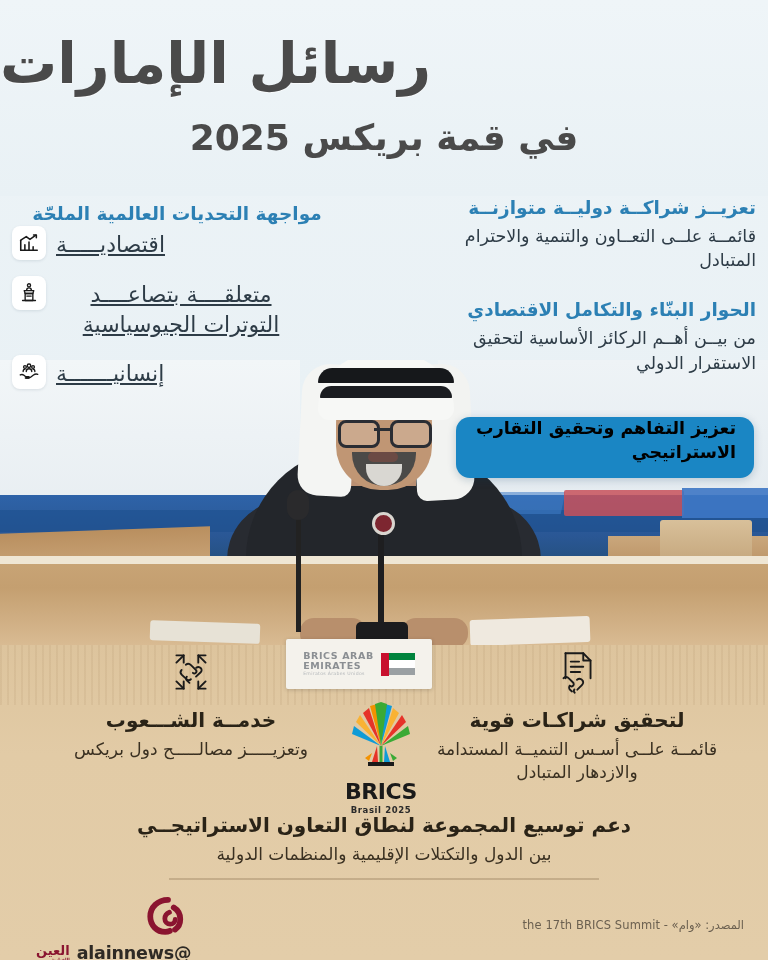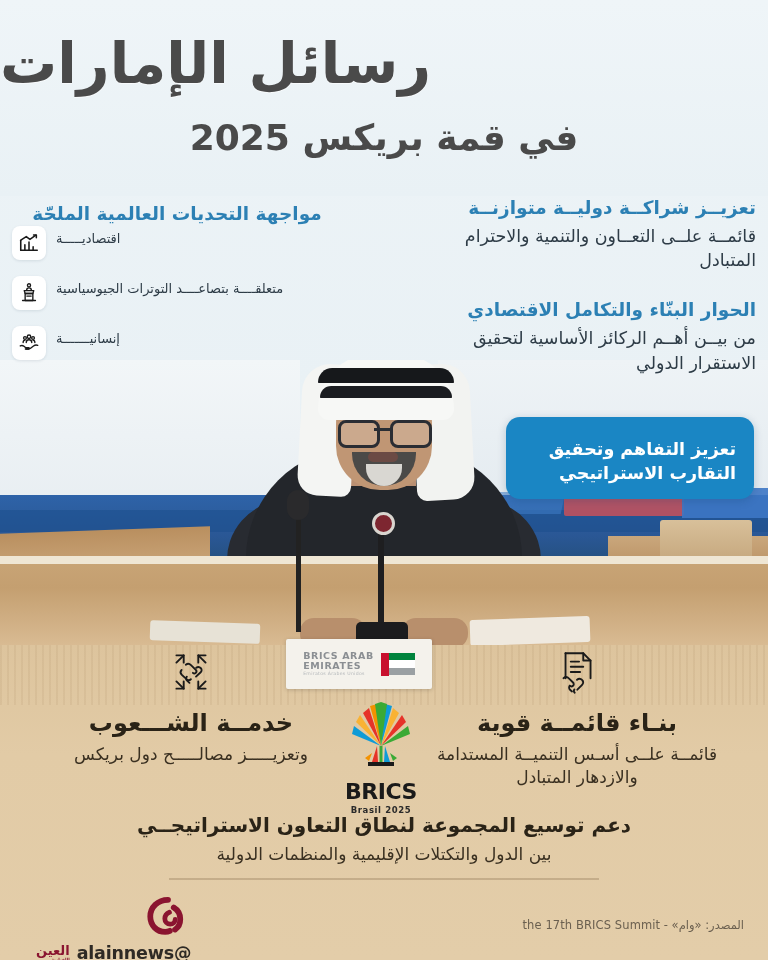--- a/index.html
+++ b/index.html
@@ -55,30 +55,30 @@
     display:flex;flex-direction:row-reverse;align-items:flex-start;
     justify-content:flex-start;gap:10px;margin:0 0 16px 0;padding-right:18px;
   }
   .icon-chip{
     flex:0 0 auto;width:34px;height:34px;border-radius:8px;background:#ffffff;
     box-shadow:0 1px 3px rgba(30,60,80,.12);
     display:flex;align-items:center;justify-content:center;
   }
   .icon-chip svg{display:block;}
   .icon-label{
-    font-size:13px;color:#2e3c47;line-height:1.35;text-align:left;
-    padding-top:4px;max-width:250px;
+    font-size:22px;color:#2e3c47;line-height:1.35;text-align:center;
+    padding-top:4px;max-width:250px;text-decoration:underline;
   }
 
   
   .badge{
-    position:absolute;right:14px;top:417px;width:248px;
+    position:absolute;right:14px;top:417px;width:298px;
     background:#1a86c4;border-radius:14px;
-    padding:21px 18px 14px 18px;box-sizing:border-box;
-    color:#ffffff;font-size:17.5px;font-weight:bold;line-height:1.35;
+    padding:0 18px 14px 18px;box-sizing:border-box;
+    color:#000000;font-size:17.5px;font-weight:bold;line-height:1.35;
     text-align:right;z-index:8;
     box-shadow:0 2px 8px rgba(10,60,95,.22);
   }
 
   
   .photo{
     position:absolute;left:0;top:360px;width:768px;height:285px;overflow:hidden;
     z-index:3;
   }
   .ph-wallL{position:absolute;left:0;top:0;width:300px;height:150px;
@@ -183,21 +183,21 @@
 
   .brics{position:absolute;left:333px;top:700px;width:96px;z-index:7;text-align:center;}
   .brics-name{font-size:22px;font-weight:bold;color:#1a1a1a;letter-spacing:-.5px;
     font-family:"DejaVu Sans",sans-serif;margin-top:1px;}
   .brics-sub{font-size:8.5px;font-weight:bold;color:#2a2a2a;letter-spacing:.6px;margin-top:1px;}
 
   .bottom-card{position:absolute;top:645px;width:330px;text-align:center;z-index:7;}
   .bc-left{left:26px;}
   .bc-right{right:26px;}
   .bc-icon{height:52px;display:flex;align-items:flex-end;justify-content:center;}
-  .bc-h{font-size:24px;font-weight:bold;color:#2a2317;margin:11px 0 5px 0;line-height:1.25;}
+  .bc-h{font-size:20px;font-weight:bold;color:#2a2317;margin:11px 0 5px 0;line-height:1.25;}
   .bc-p{font-size:17px;color:#3a3021;line-height:1.38;margin:0;}
 
   .banner{
     position:absolute;left:84px;top:812px;width:600px;z-index:7;text-align:center;
   }
   .banner-h{font-size:20px;font-weight:bold;color:#2a2317;line-height:1.3;margin:0 0 5px 0;}
   .banner-p{font-size:17px;color:#3a3021;line-height:1.35;margin:0;}
   .banner-rule{width:430px;height:2px;background:rgba(120,95,60,.28);margin:12px auto 0;}
 
   
@@ -401,21 +401,21 @@
         <path d="M13 6v24"></path>
         <path d="M18 14h8"></path>
           <path d="M18 19h12"></path>
           <path d="M18 24h9"></path>
         <path d="M11 30c1.6-1.4 3.9-1.2 5.4.3l3.8 3.8c.9.9.9 2.3 0 3.1-.9.9-2.3.9-3.1 0"></path>
         <path d="M24 31.5c1.5-1.3 3.7-1.1 5.1.4 1.2 1.2 1.1 3.2-.2 4.4L24.3 41"></path>
         <path d="M17.1 37.2c-1 1.1-.9 2.8.2 3.8l1.9 1.7"></path>
         <path d="M21.5 40.7c-.8 1-.7 2.4.3 3.2"></path>
       </svg>
     </div>
-    <p class="bc-h">بنـاء قائمــة قوية</p>
+    <p class="bc-h">لتحقيق شراكـات قوية</p>
     <p class="bc-p">قائمــة علــى أسـس التنميــة المستدامة والازدهار المتبادل</p>
   </div>
 
   <div class="banner">
     <p class="banner-h">دعم توسيع المجموعة لنطاق التعاون الاستراتيجــي</p>
     <p class="banner-p">بين الدول والتكتلات الإقليمية والمنظمات الدولية</p>
     <div class="banner-rule"></div>
   </div>
 
   <div class="footer">

